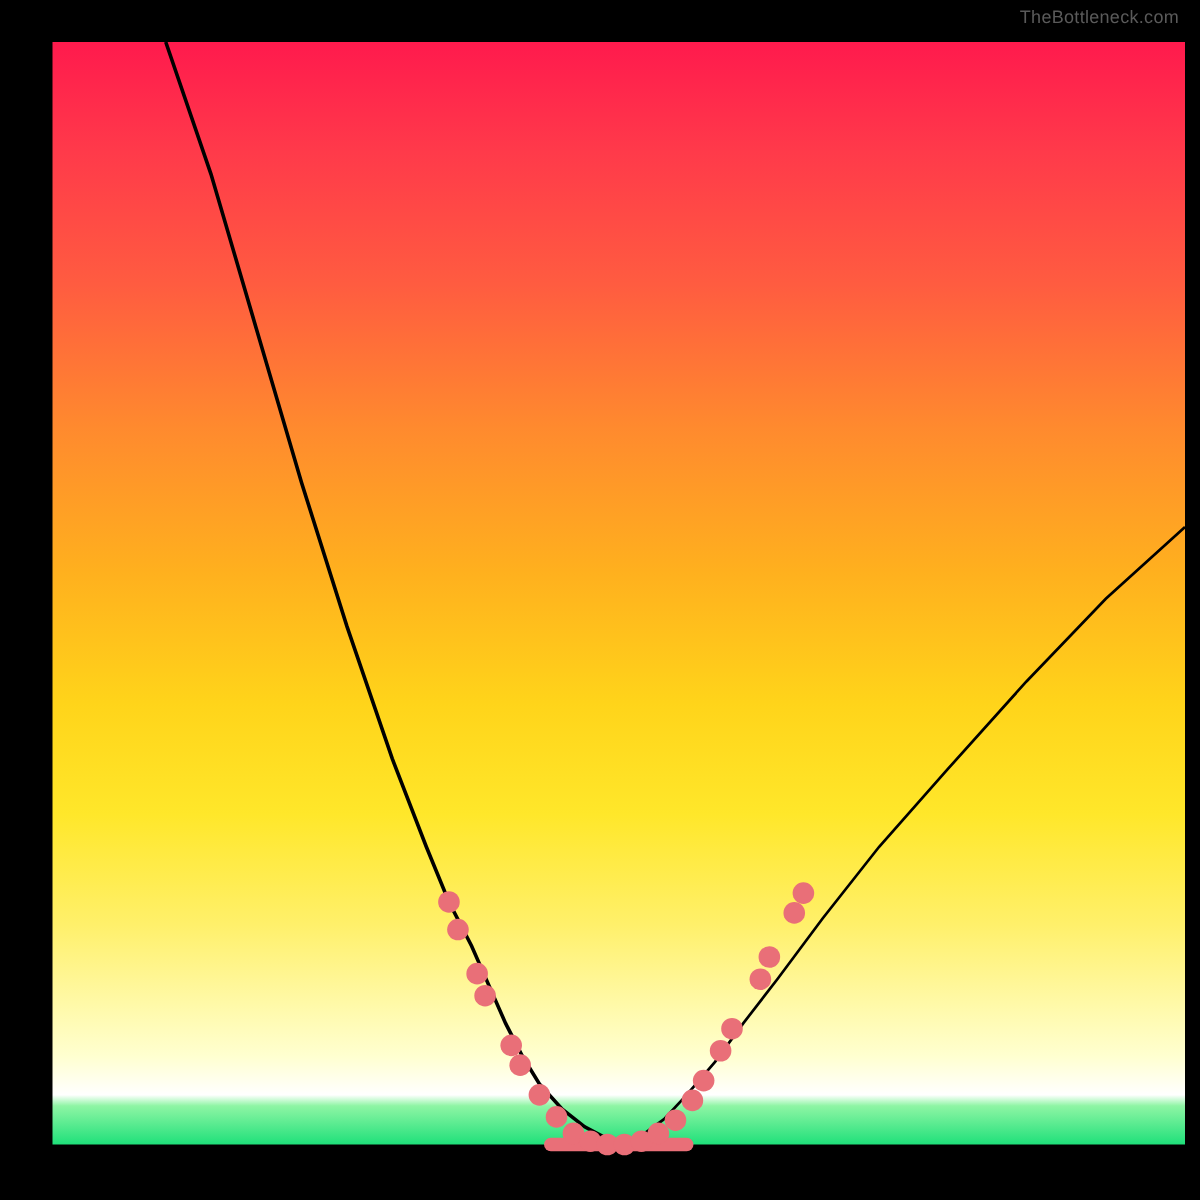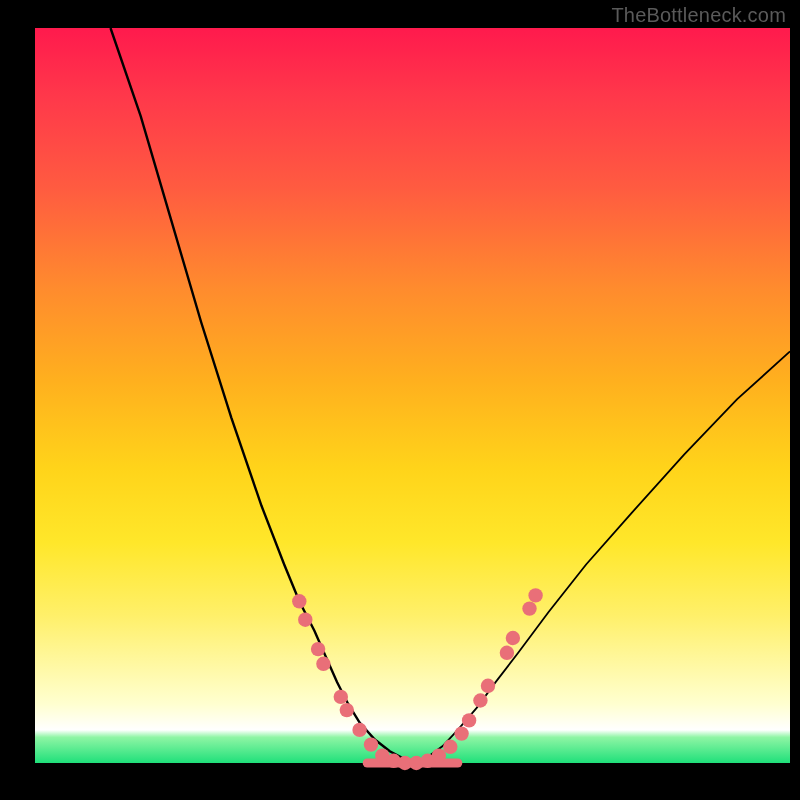--- a/index.html
+++ b/index.html
@@ -15,21 +15,21 @@
     position: relative;
     width: 800px;
     height: 800px;
     background: #000;
   }
   .watermark {
     position: absolute;
     top: 4px;
     right: 14px;
     color: #5a5a5a;
-    font-size: 20px;
+    font-size: 12px;
     font-weight: 500;
     letter-spacing: 0.2px;
     z-index: 10;
   }
   .plot {
     position: absolute;
     left: 35px;
     top: 28px;
     width: 755px;
     height: 735px;

